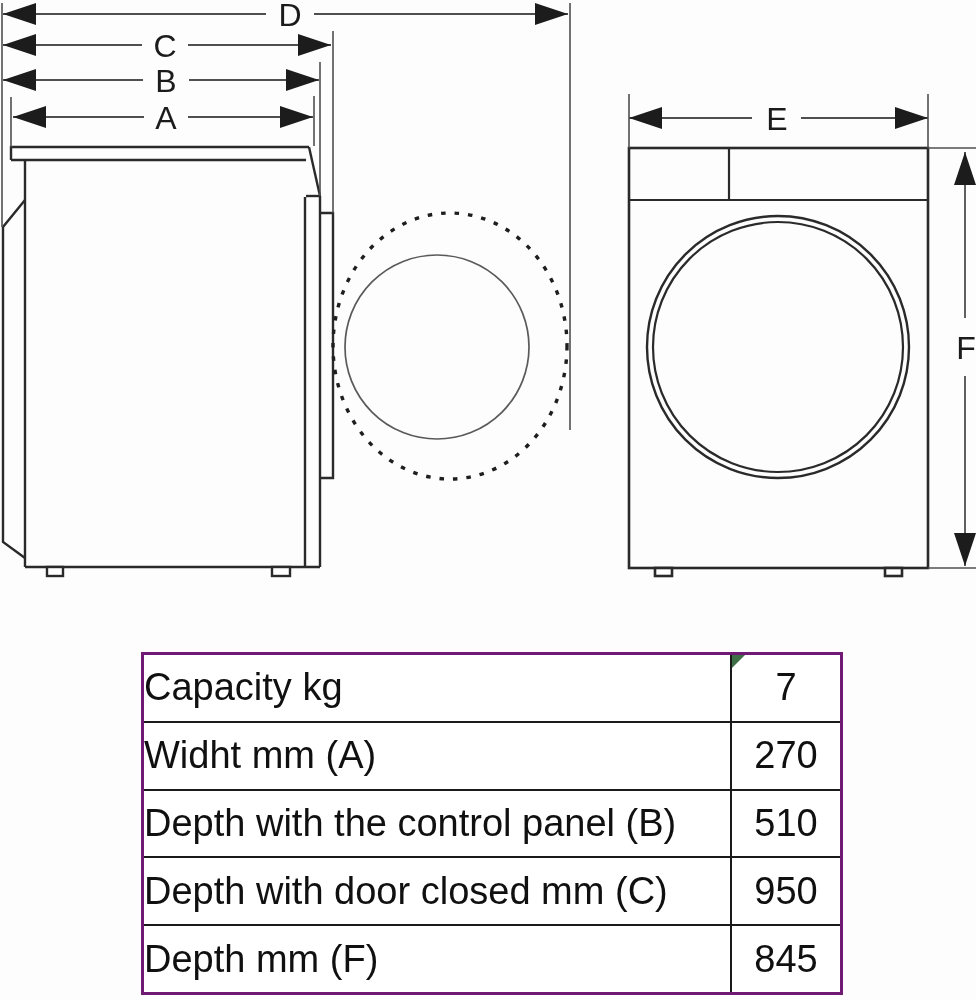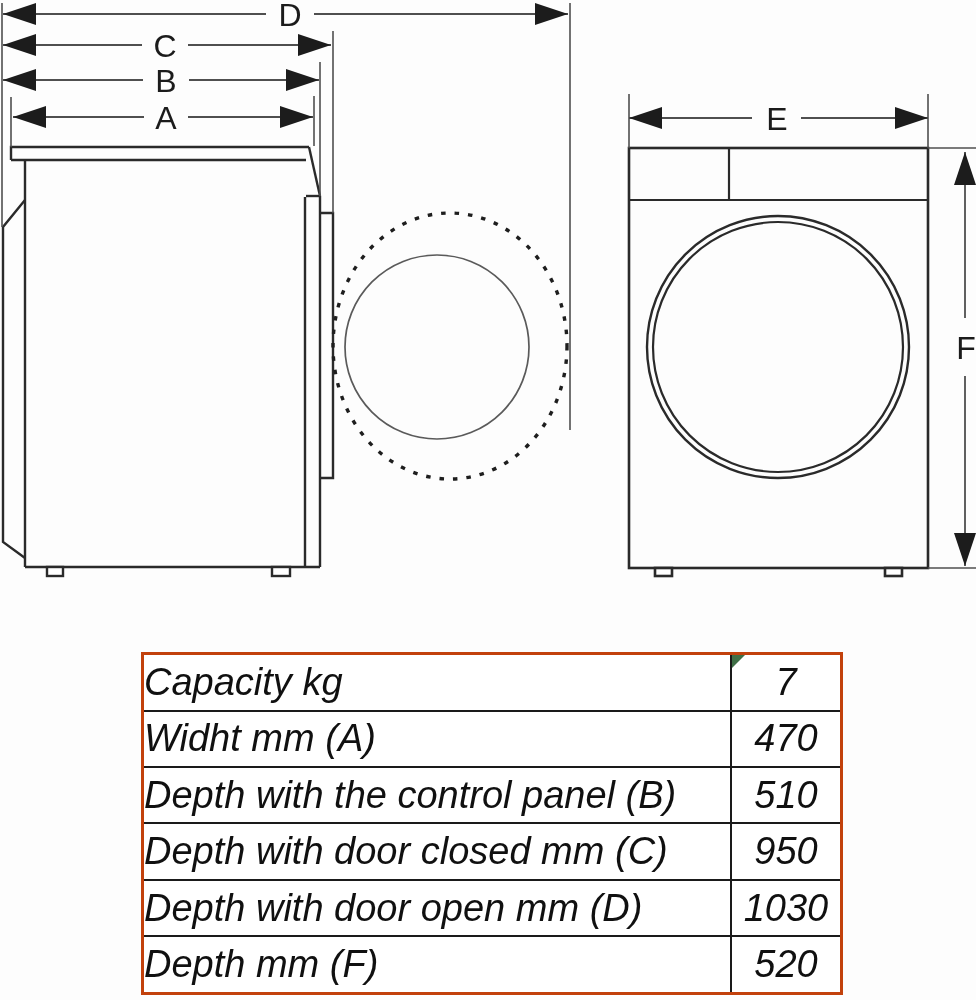--- a/index.html
+++ b/index.html
@@ -26,21 +26,21 @@
   }
   table.spec-table td{
     border:2px solid #1a1a1a;
     font-size:38px;color:#101010;
     padding:0;
     height:45px;
     white-space:nowrap;
     overflow:hidden;
     position:relative;
   }
-  table.spec-table{border:3px solid #c2410c;font-style:italic;}
+  table.spec-table{border:3px solid #701a75;}
   td.lbl{padding-left:10px;text-align:left;width:586px;}
   td.val{text-align:center;width:108px;}
   .flag-tri{
     position:absolute;left:0;top:0;width:13px;height:13px;
     clip-path:polygon(0 0,100% 0,0 100%);
   }
 </style>
 </head>
 <body>
 
@@ -139,34 +139,30 @@
       <tbody>
         <tr>
           <td class="lbl">Capacity kg</td>
           <td class="val">
             <div class="flag-tri" style="background: rgb(63, 111, 70);"></div>
             <span>7</span>
           </td>
         </tr>
         <tr>
           <td class="lbl">Widht mm (A)</td>
-          <td class="val">470</td>
+          <td class="val">270</td>
         </tr>
         <tr>
           <td class="lbl">Depth with the control panel (B)</td>
           <td class="val">510</td>
         </tr>
         <tr>
           <td class="lbl">Depth with door closed mm (C)</td>
           <td class="val">950</td>
         </tr>
         <tr>
-          <td class="lbl">Depth with door open mm (D)</td>
-          <td class="val">1030</td>
-        </tr>
-        <tr>
           <td class="lbl">Depth mm (F)</td>
-          <td class="val">520</td>
+          <td class="val">845</td>
         </tr>
       </tbody>
     </table>
   </div>
 </div>
 
 </body></html>

